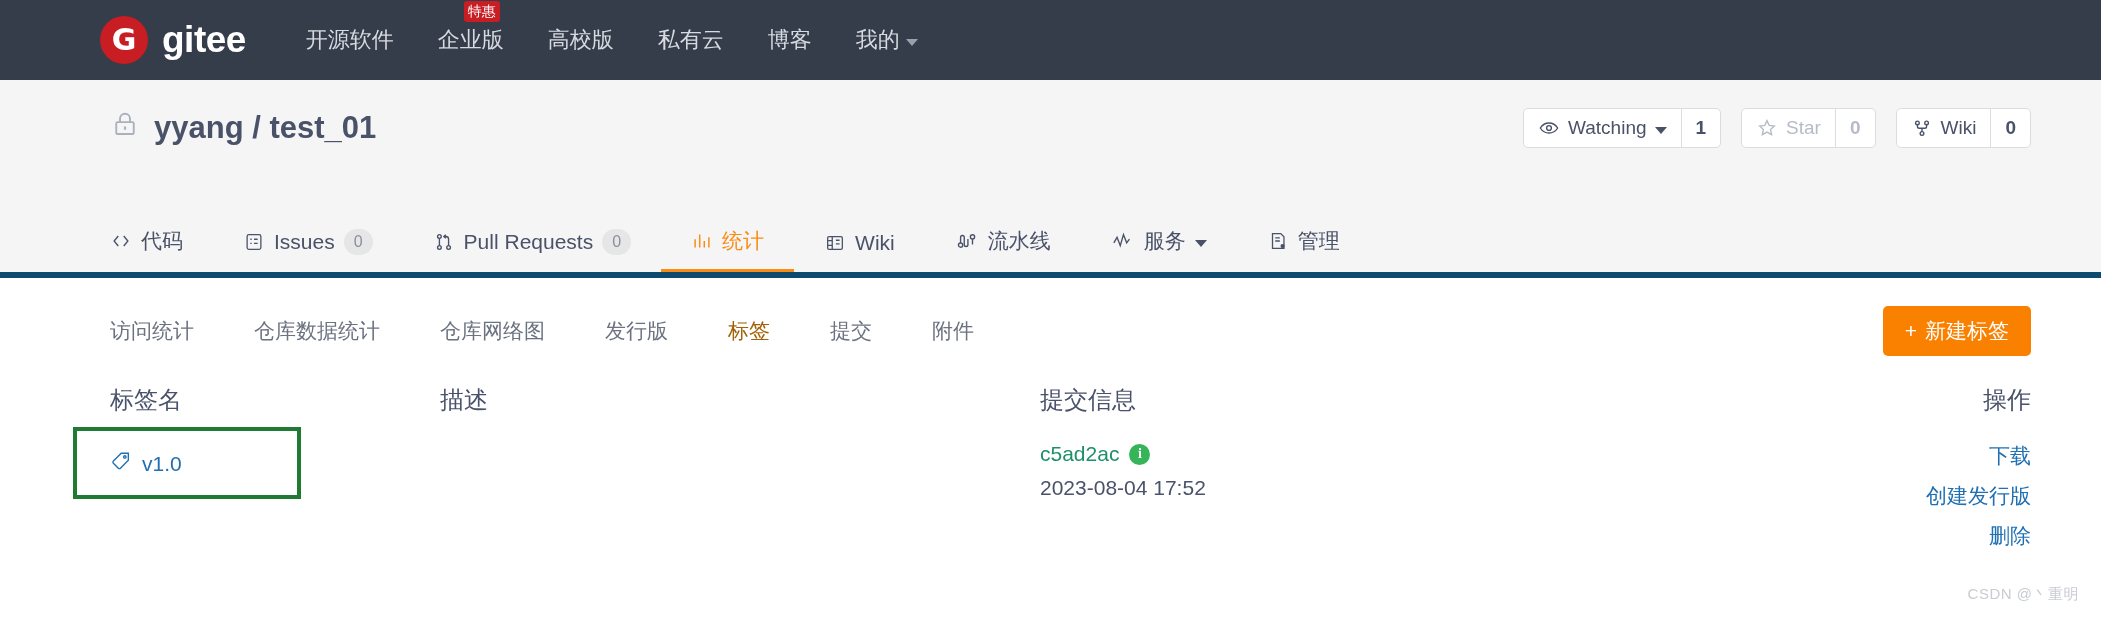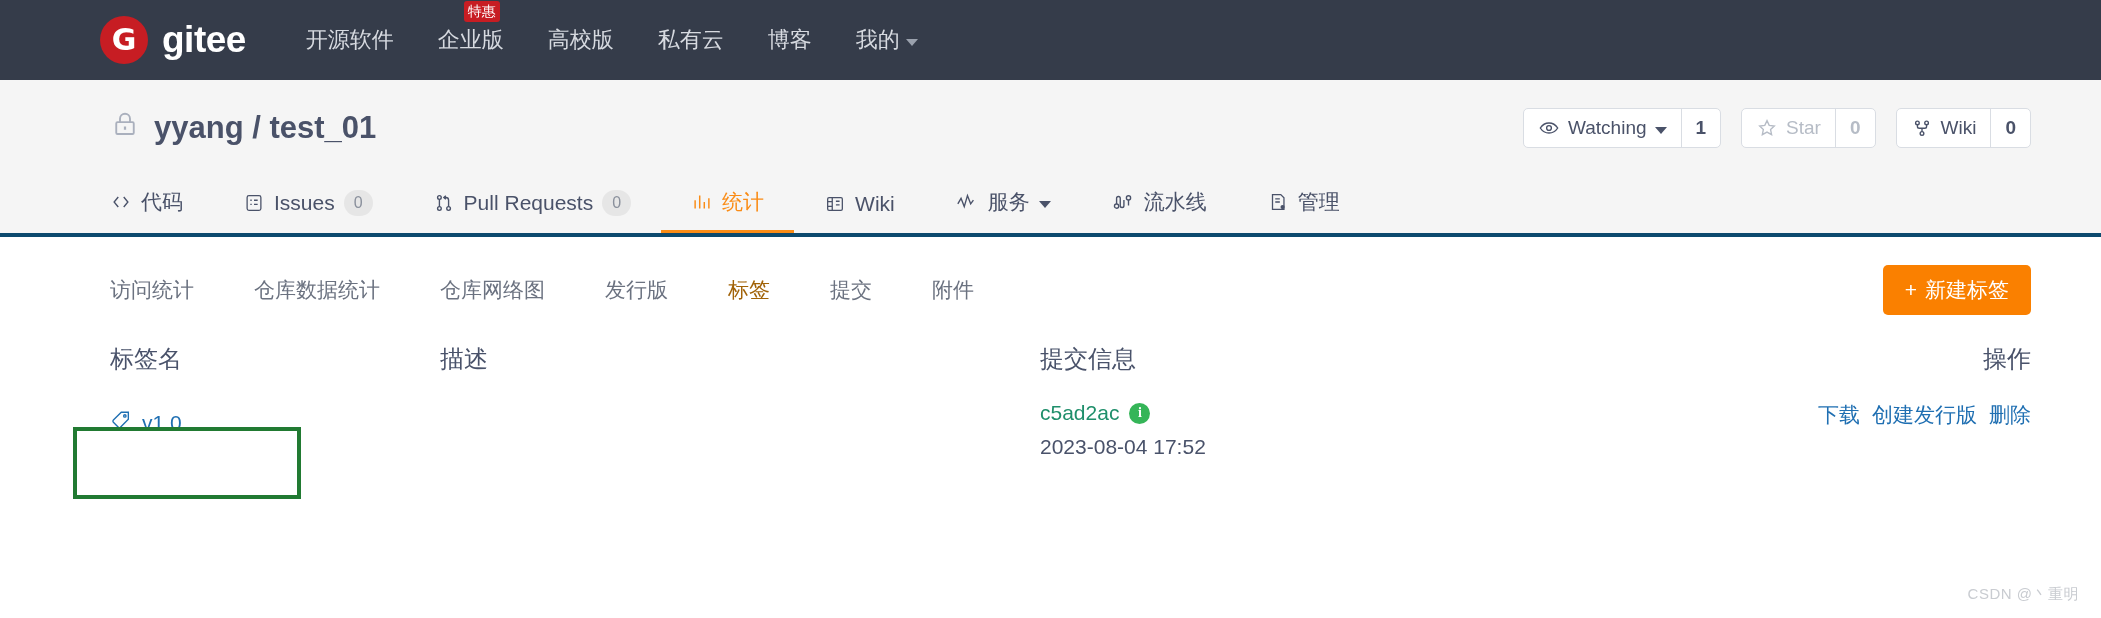--- a/index.html
+++ b/index.html
@@ -123,23 +123,23 @@
     color: #e6eaf0;
     font-size: 19px;
     display: flex;
     align-items: center;
     justify-content: center;
   }
 
   
   .repo-header {
     background: #f5f5f5;
-    border-bottom: 4px solid #0c4a6e;
+    border-bottom: 6px solid #0c4a6e;
     padding: 0 70px 0 110px;
-    height: 157px;
+    height: 198px;
     position: relative;
   }
   .repo-title-row {
     display: flex;
     align-items: center;
     padding-top: 28px;
   }
   .repo-title {
     display: flex;
     align-items: center;
@@ -302,21 +302,21 @@
     align-items: center;
     justify-content: center;
     font-family: "Liberation Serif", serif;
     cursor: pointer;
   }
   .commit-date {
     color: #49526a;
     font-size: 21px;
     margin-top: 10px;
   }
-  .op-links { display: flex; gap: 12px; justify-content: flex-end; }
+  .op-links { display: flex; gap: 12px; justify-content: flex-end; flex-direction: column; }
   .op-link { color: #1f6fb2; cursor: pointer; font-size: 21px; }
 
   
   .annot-box {
     position: absolute;
     left: 73px;
     top: 427px;
     width: 228px;
     height: 72px;
     border: 4px solid #217a32;
@@ -459,33 +459,33 @@
       <div class="repo-tab">
         <svg width="22" height="22" viewBox="0 0 24 24" fill="none" stroke="#4a5269" stroke-width="1.4">
           <rect x="4" y="5" width="16" height="14" rx="1.5"></rect>
           <path d="M9 5v14M4 9.5h5M4 14.5h5M13 9h4M13 13h4"></path>
         </svg>
         <span>Wiki</span>
       </div>
 
       <div class="repo-tab">
         <svg width="24" height="22" viewBox="0 0 26 24" fill="none" stroke="#4a5269" stroke-width="1.5">
-          <path d="M3 14l3.5-6 3.5 9 3.5-12 3.5 9 3-4"></path>
-        </svg>
-        <span>服务</span>
-        <span class="caret-down" style="border-top-color:#4a5269;"></span>
-      </div>
-
-      <div class="repo-tab">
-        <svg width="24" height="22" viewBox="0 0 26 24" fill="none" stroke="#4a5269" stroke-width="1.5">
           <circle cx="6" cy="16.5" r="2.3"></circle>
             <circle cx="19" cy="7.5" r="2.3"></circle>
           <path d="M6 14.2V8a2 2 0 0 1 4 0v8a2 2 0 0 0 4 0V9.8M19 9.8v6"></path>
         </svg>
         <span>流水线</span>
+      </div>
+
+      <div class="repo-tab">
+        <svg width="24" height="22" viewBox="0 0 26 24" fill="none" stroke="#4a5269" stroke-width="1.5">
+          <path d="M3 14l3.5-6 3.5 9 3.5-12 3.5 9 3-4"></path>
+        </svg>
+        <span>服务</span>
+        <span class="caret-down" style="border-top-color:#4a5269;"></span>
       </div>
 
       <div class="repo-tab">
         <svg width="22" height="22" viewBox="0 0 24 24" fill="none" stroke="#4a5269" stroke-width="1.4">
           <path d="M6 4h9l3.5 3.5V20H6z"></path>
             <path d="M9 8.5h5M9 12h5"></path>
           <circle cx="17" cy="17.5" r="2.3" fill="#4a5269" stroke="none"></circle>
         </svg>
         <span>管理</span>
       </div>

